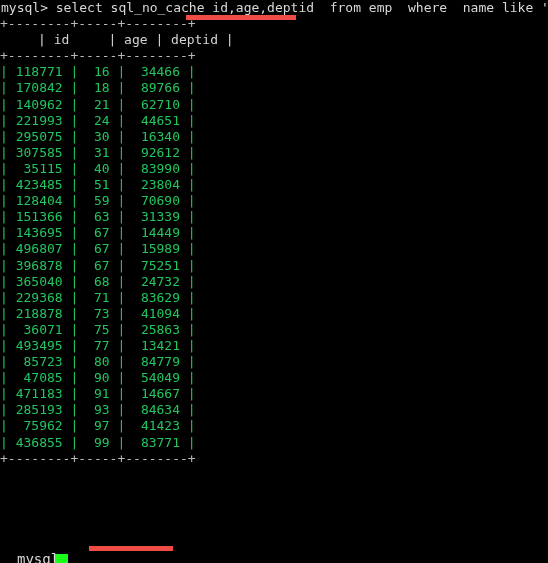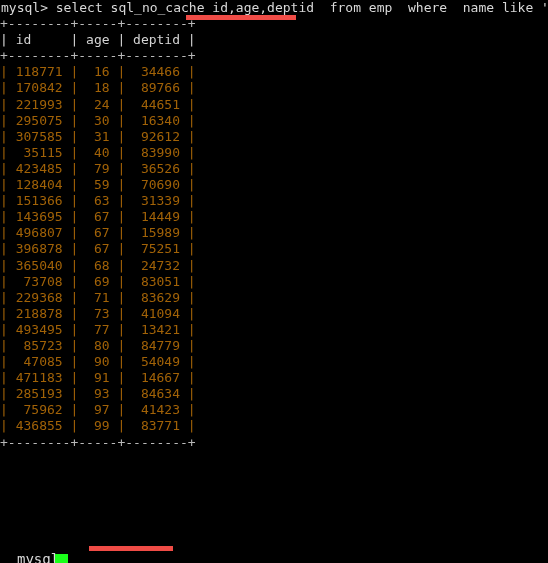--- a/index.html
+++ b/index.html
@@ -31,24 +31,25 @@
     font-size: 13px;
   }
   .prompt-line {
     color: #d8d8d8;
     padding-left: 1px;
   }
   .rule {
     color: #b9b9b9;
   }
   .datarow {
-    color: #a16207;
+    color: #22c55e;
   }
   .header-row {
     color: #d4d4d4;
+    padding-left: 38px;
   }
   
   .annotation {
     position: absolute;
     background: #f04c46;
     height: 5px;
     border-radius: 0;
   }
   #ann-columns {
     left: 186px;
@@ -89,34 +90,35 @@
 
   <div class="line rule">+--------+-----+--------+</div>
 
   <div class="line header-row">| id     | age | deptid |</div>
 
   <div class="line rule">+--------+-----+--------+</div>
 
   <div id="rows-container">
       <div class="line datarow">| 118771 |  16 |  34466 |</div>
       <div class="line datarow">| 170842 |  18 |  89766 |</div>
+      <div class="line datarow">| 140962 |  21 |  62710 |</div>
       <div class="line datarow">| 221993 |  24 |  44651 |</div>
       <div class="line datarow">| 295075 |  30 |  16340 |</div>
       <div class="line datarow">| 307585 |  31 |  92612 |</div>
       <div class="line datarow">|  35115 |  40 |  83990 |</div>
-      <div class="line datarow">| 423485 |  79 |  36526 |</div>
+      <div class="line datarow">| 423485 |  51 |  23804 |</div>
       <div class="line datarow">| 128404 |  59 |  70690 |</div>
       <div class="line datarow">| 151366 |  63 |  31339 |</div>
       <div class="line datarow">| 143695 |  67 |  14449 |</div>
       <div class="line datarow">| 496807 |  67 |  15989 |</div>
       <div class="line datarow">| 396878 |  67 |  75251 |</div>
       <div class="line datarow">| 365040 |  68 |  24732 |</div>
-      <div class="line datarow">|  73708 |  69 |  83051 |</div>
       <div class="line datarow">| 229368 |  71 |  83629 |</div>
       <div class="line datarow">| 218878 |  73 |  41094 |</div>
+      <div class="line datarow">|  36071 |  75 |  25863 |</div>
       <div class="line datarow">| 493495 |  77 |  13421 |</div>
       <div class="line datarow">|  85723 |  80 |  84779 |</div>
       <div class="line datarow">|  47085 |  90 |  54049 |</div>
       <div class="line datarow">| 471183 |  91 |  14667 |</div>
       <div class="line datarow">| 285193 |  93 |  84634 |</div>
       <div class="line datarow">|  75962 |  97 |  41423 |</div>
       <div class="line datarow">| 436855 |  99 |  83771 |</div>
     </div>
 
   <div class="line rule">+--------+-----+--------+</div>

